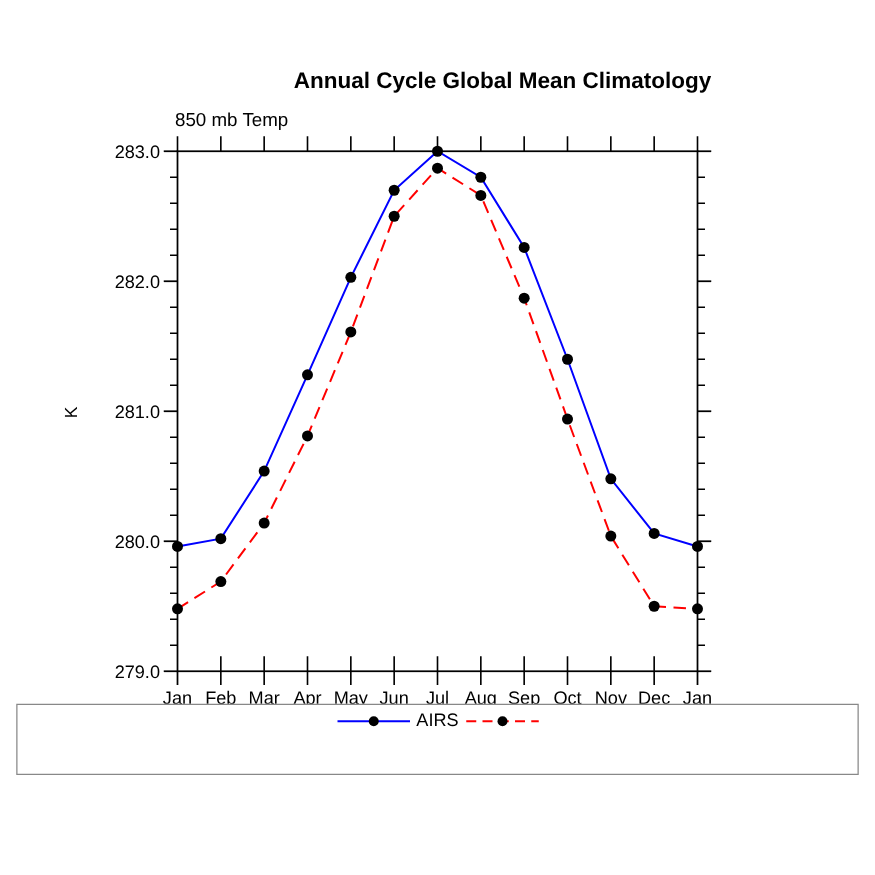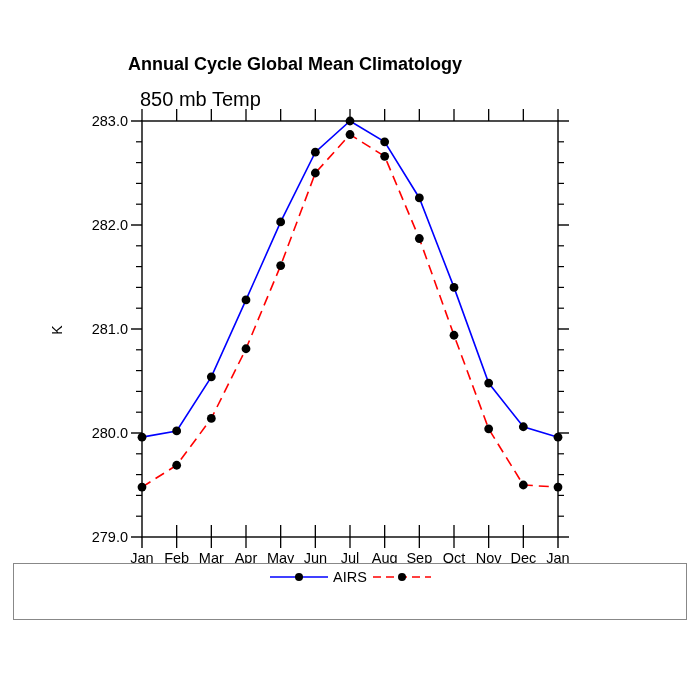--- a/index.html
+++ b/index.html
@@ -1,20 +1,20 @@
 <!DOCTYPE html>
 <html><head>
 <meta charset="utf-8">
 <style>
   html,body{margin:0;padding:0;background:#fff;}
   .page{position:relative;width:700px;height:700px;background:#ffffff;overflow:hidden;
         font-family:"Liberation Sans",sans-serif;color:#000;}
-  .title{position:absolute;left:128px;top:54px;width:416px;text-align:left;
+  .title{position:absolute;left:153px;top:54px;width:416px;text-align:right;
          font-size:18px;font-weight:bold;white-space:nowrap;}
-  .subtitle{position:absolute;left:140px;top:88px;font-size:20px;white-space:nowrap;}
+  .subtitle{position:absolute;left:140px;top:88px;font-size:15px;white-space:nowrap;}
   .ylab{position:absolute;left:52px;top:322px;font-size:14px;transform:rotate(-90deg);
         transform-origin:center;}
   #plot-svg{position:absolute;left:0;top:0;}
   .legend{position:absolute;left:13px;top:563px;width:672px;height:55px;
           border:1px solid #888;background:#fff;display:flex;
           justify-content:center;}
   .lrow{display:flex;align-items:center;height:26px;padding-left:5px;}
   .lsample{flex:0 0 60px;margin-right:4px;}
   .llabel{font-size:14.5px;white-space:nowrap;}
   text{font-family:"Liberation Sans",sans-serif;}

